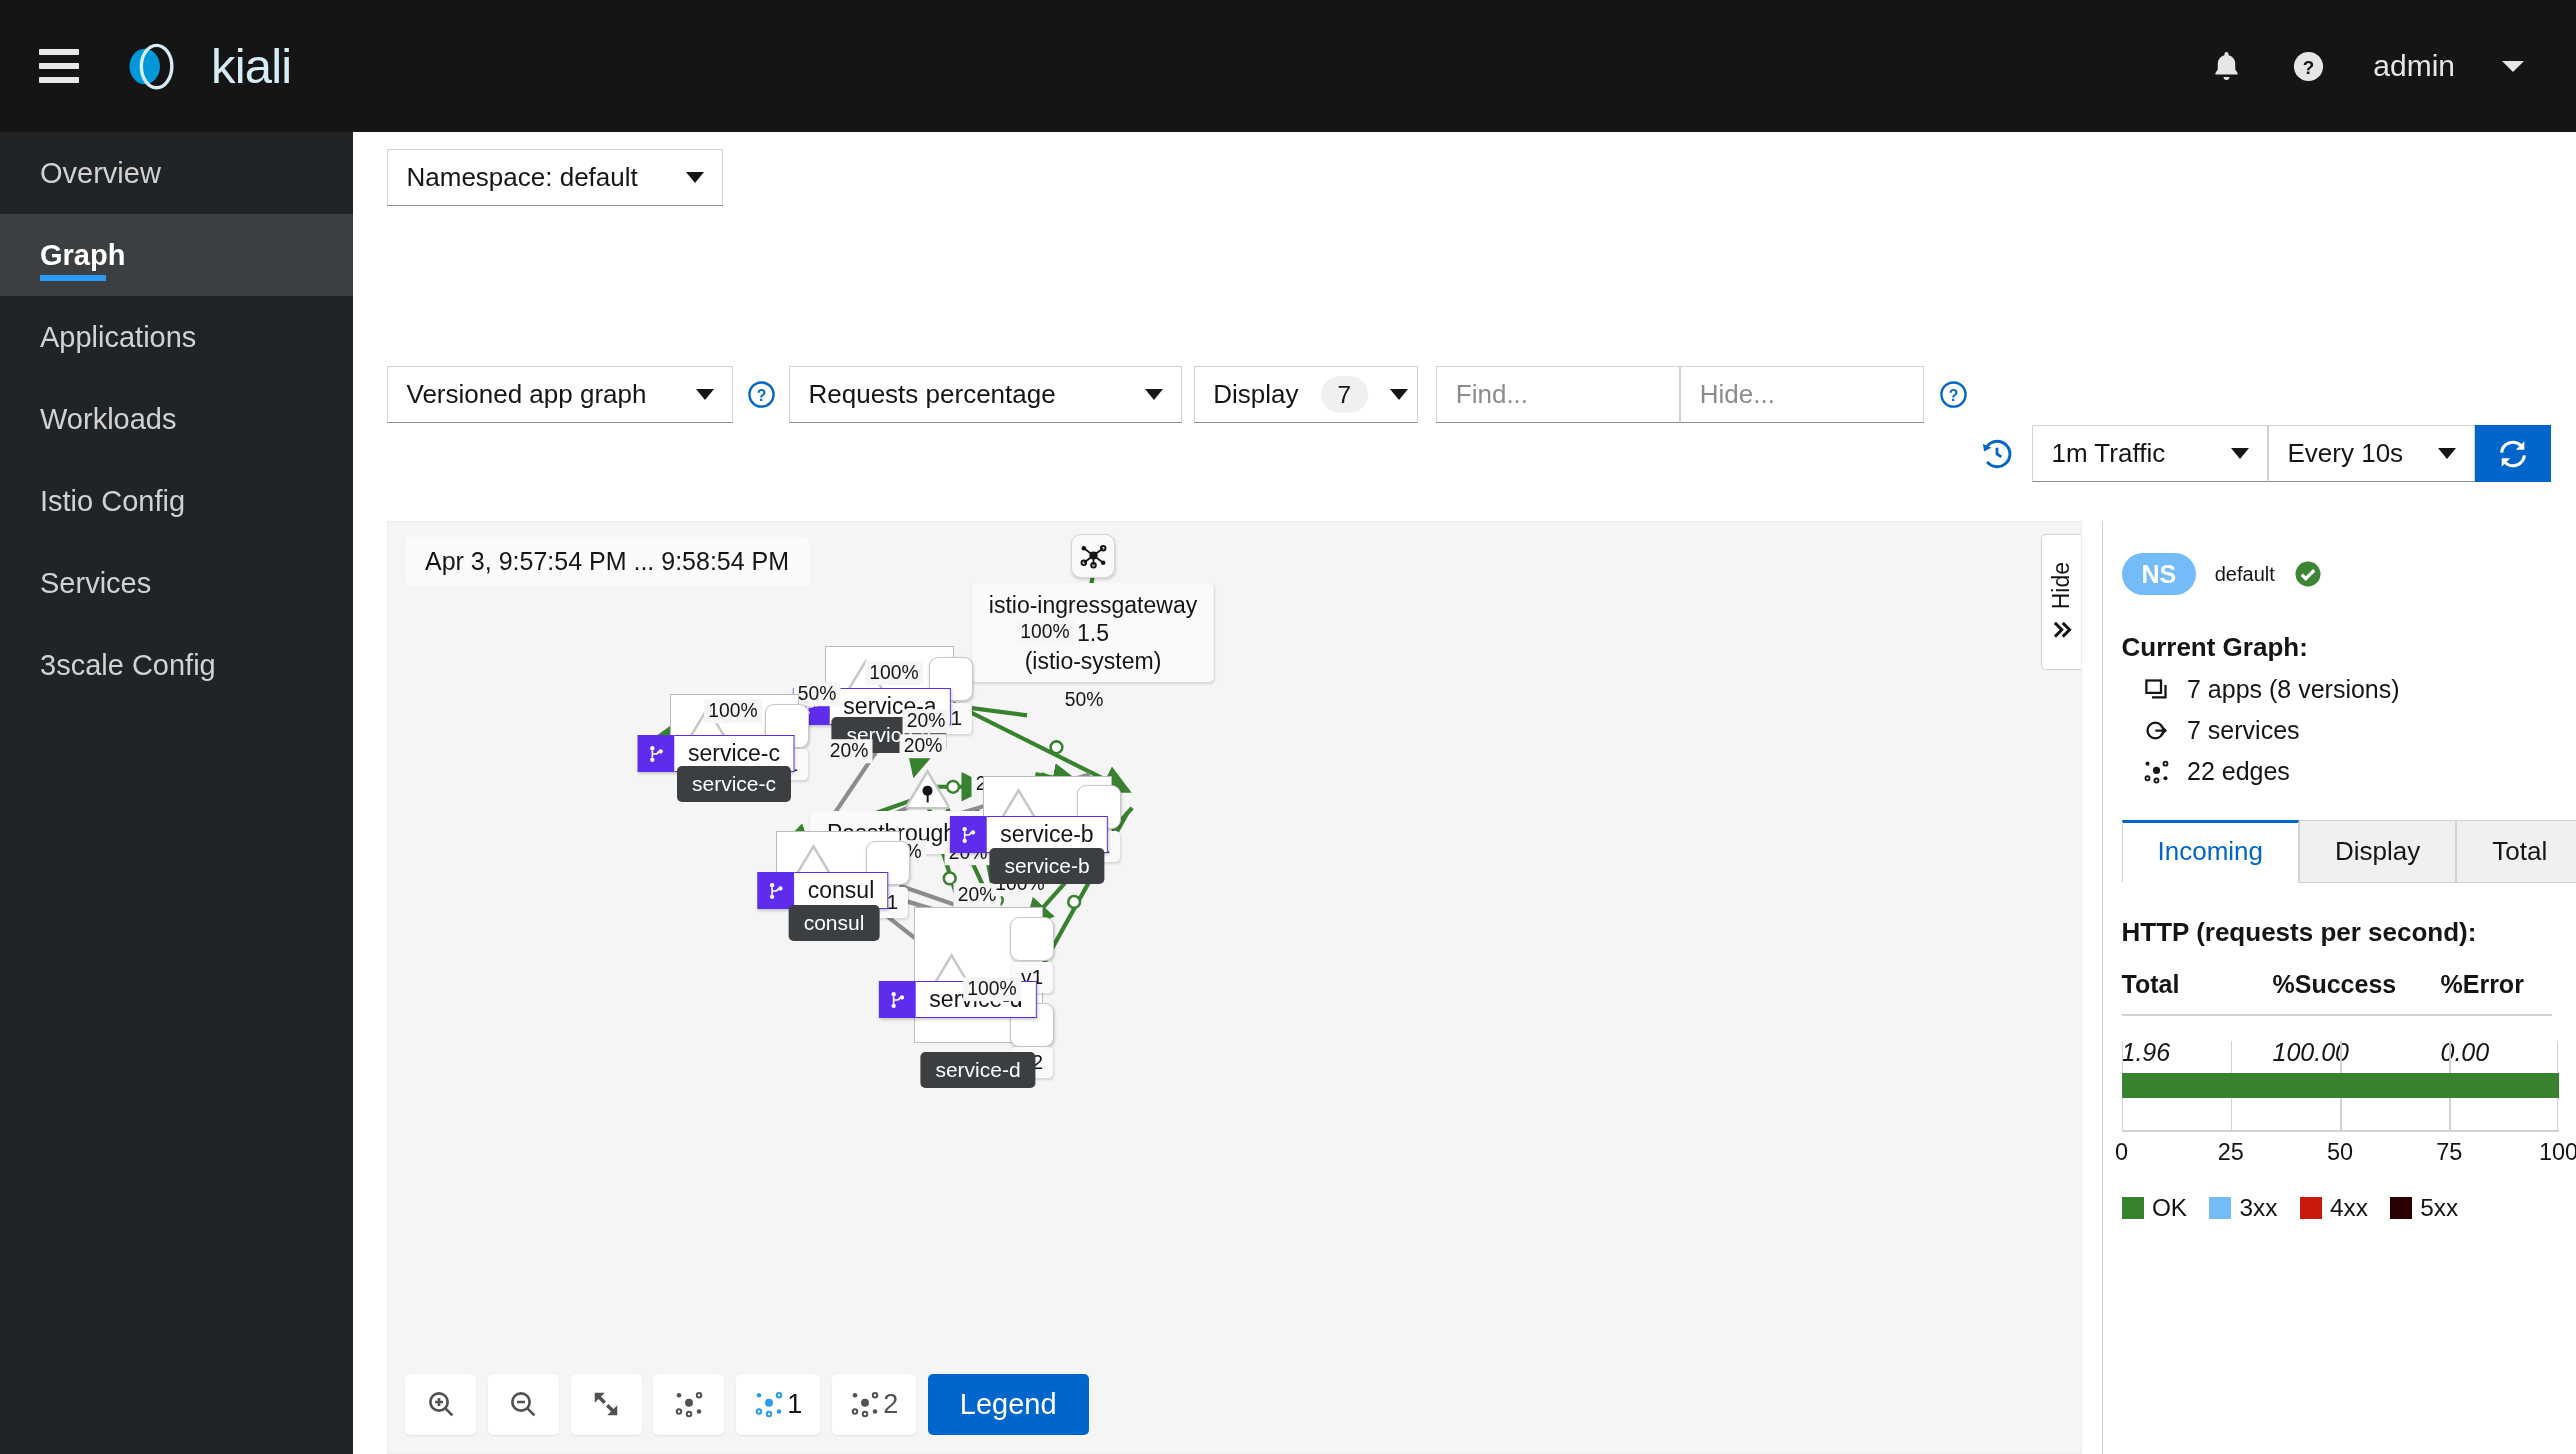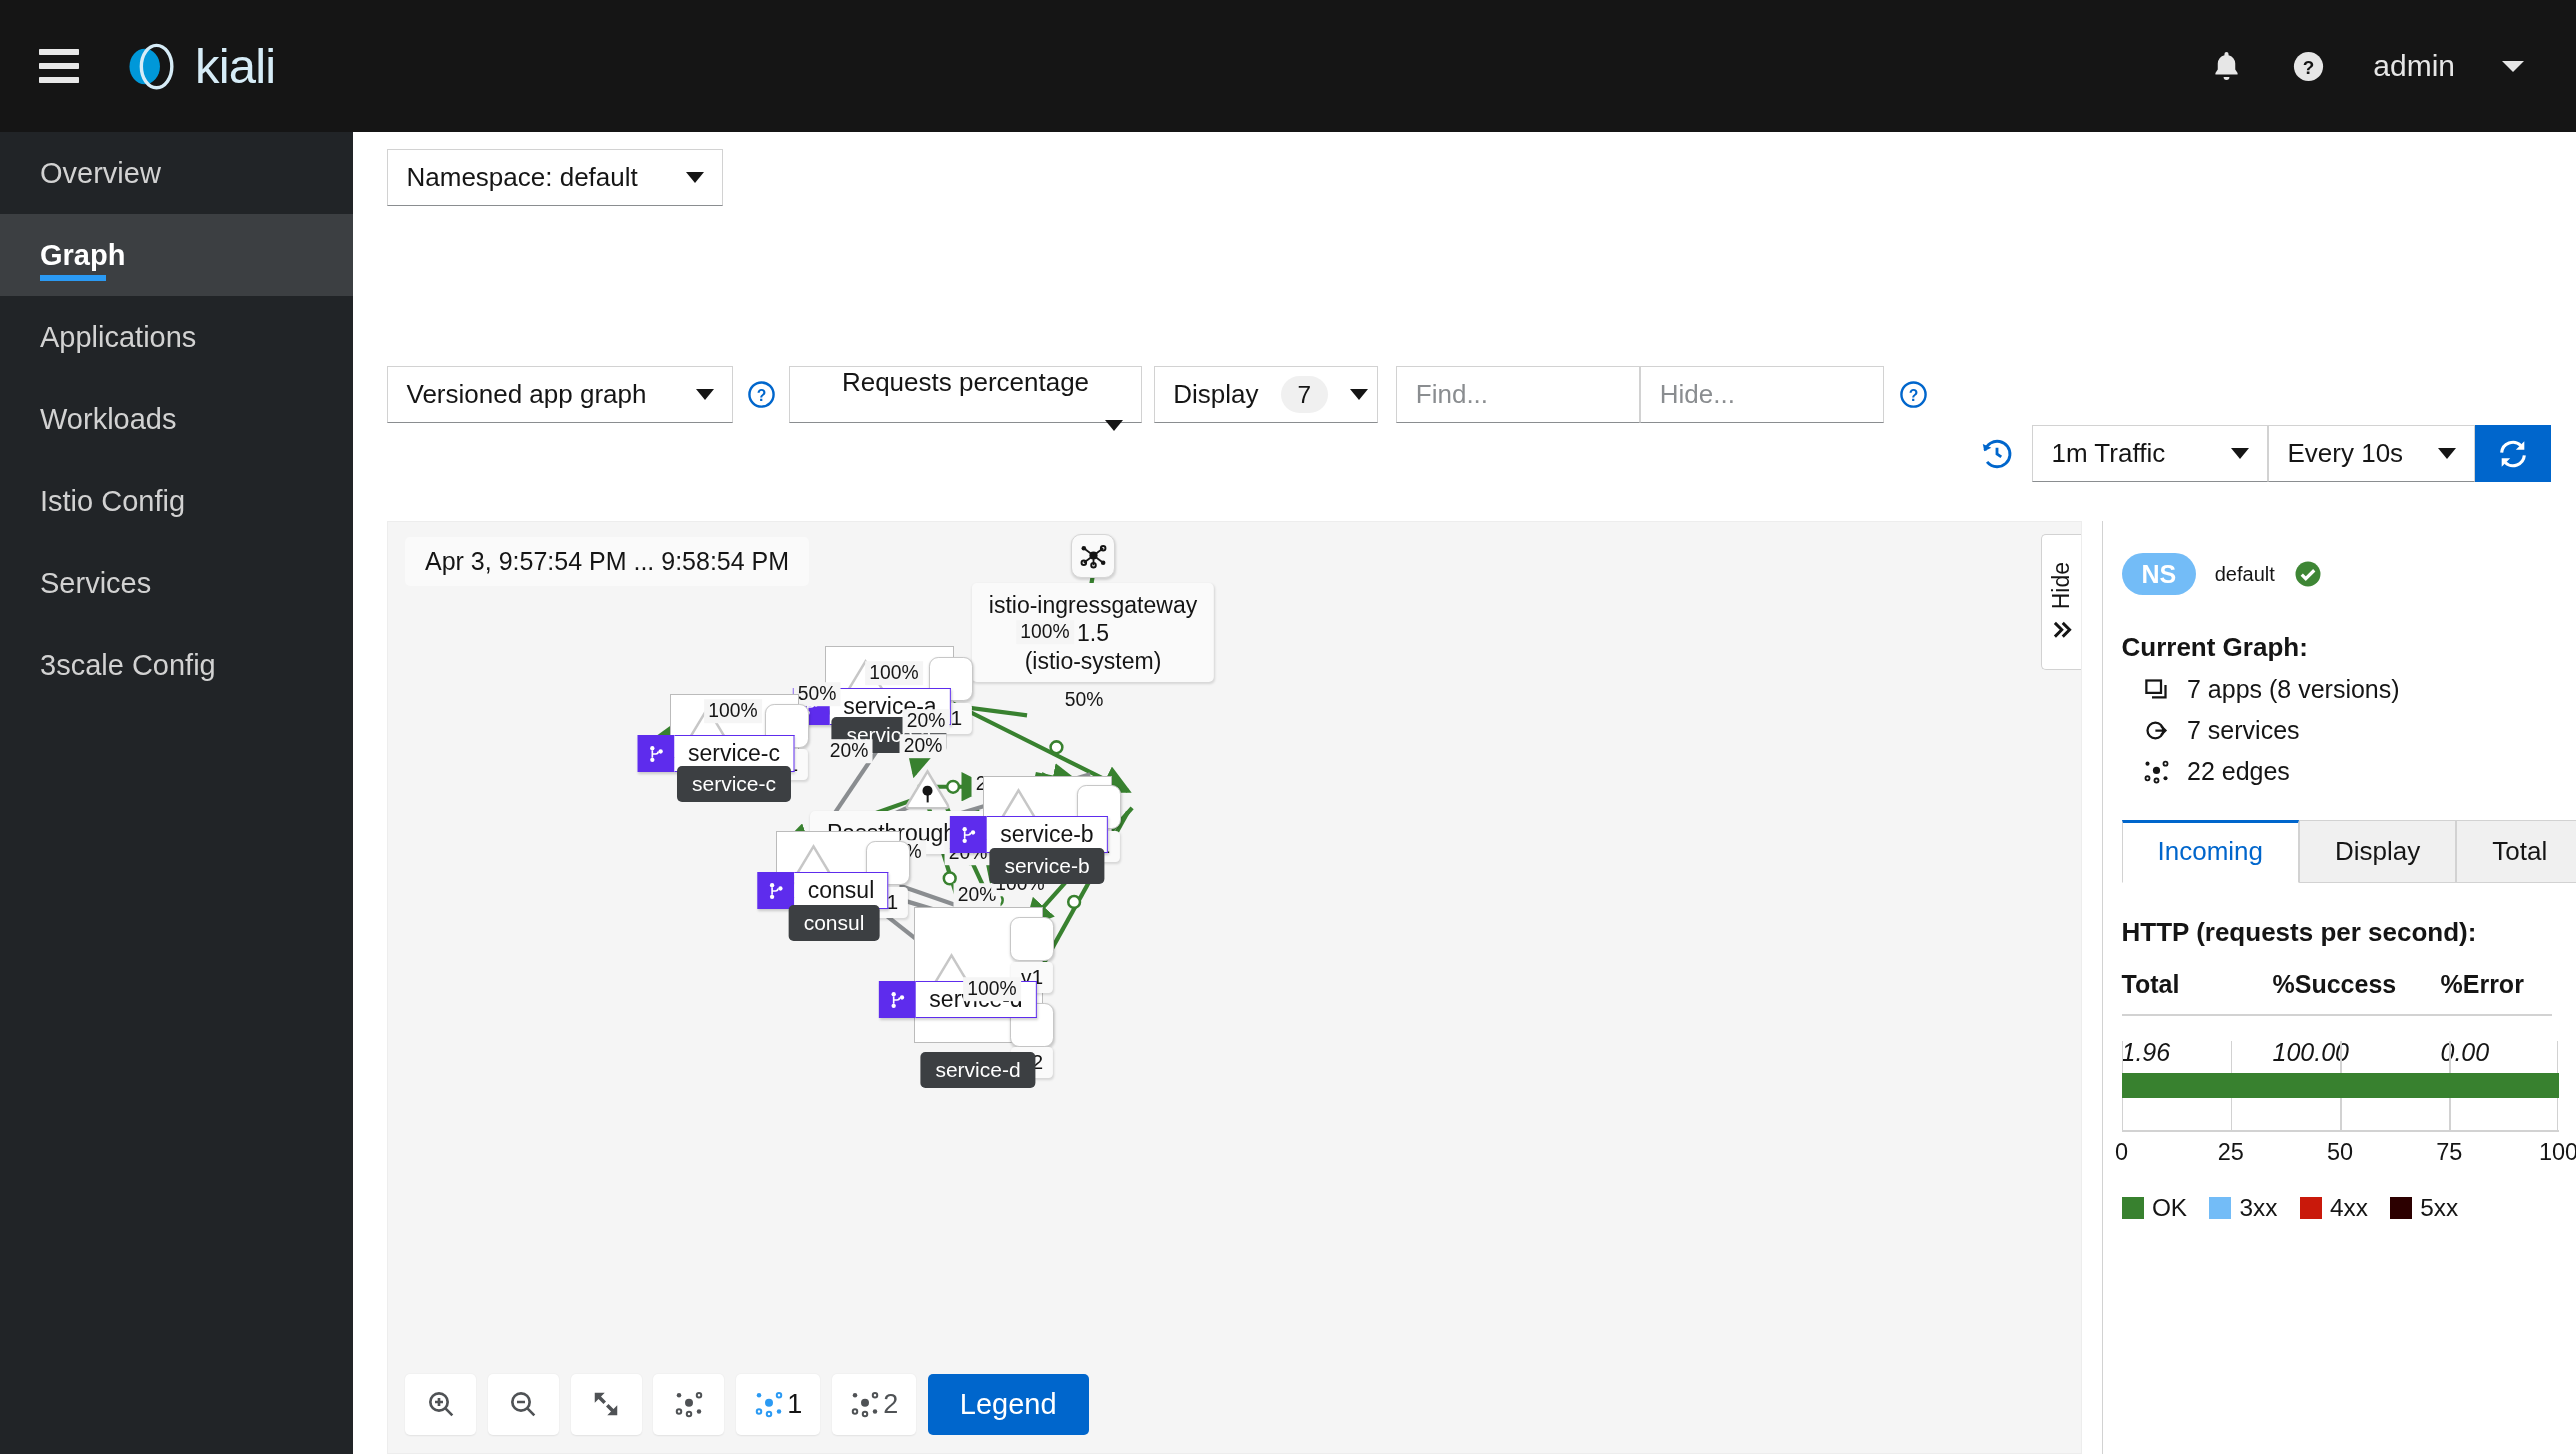--- a/index.html
+++ b/index.html
@@ -15,21 +15,21 @@
   .masthead {
     position: absolute; top: 0; left: 0; width: 2576px; height: 132px;
     background: #151515; display: flex; align-items: center;
   }
   .hamburger {
     width: 40px; height: 34px; margin-left: 39px; margin-right: 42px;
     display: flex; flex-direction: column; justify-content: space-between;
     cursor: pointer;
   }
   .hamburger span { display: block; height: 5.9px; background: #e8e8e8; border-radius: 0.8px; }
-  .brand { display: flex; align-items: center; gap: 13px; }
+  .brand { display: flex; align-items: center; gap: 29px; }
   .brand-logo { width: 61px; height: 61px; }
   .brand-text { font-size: 49px; color: #d6ecf7; letter-spacing: -0.8px; font-weight: 400; }
   .masthead-right {
     margin-left: auto; margin-right: 52px;
     display: flex; align-items: center; gap: 47px;
   }
   .mh-icon { width: 35px; height: 35px; cursor: pointer; }
   .username { font-size: 30px; color: #e6e6e6; }
   .caret-down {
     width: 0; height: 0; border-left: 11px solid transparent;
@@ -292,21 +292,21 @@
     <div class="dd" style="width:346px;">
       <span>Versioned app graph</span>
       <span class="dd-caret" style="margin-left:auto"></span>
     </div>
     <div style="display:flex;align-items:center;padding:0 13.5px;">
       <svg class="help-icon" viewBox="0 0 24 24">
         <circle cx="12" cy="12" r="10" fill="none" stroke="#0066cc" stroke-width="2"></circle>
         <text x="12" y="17" font-size="13" font-weight="bold" text-anchor="middle" fill="#0066cc" font-family="Liberation Sans, sans-serif">?</text>
       </svg>
     </div>
-    <div class="dd" style="width:353px;flex-direction:column;">
+    <div class="dd" style="width:393px;">
       <span>Requests percentage</span>
       <span class="dd-caret" style="margin-left:auto"></span>
     </div>
     <div style="width:11.8px"></div>
     <div class="dd" style="width:224px;">
       <span>Display</span>
       <span class="badge-count">7</span>
       <span class="dd-caret" style="margin-left:auto"></span>
     </div>
     <div style="width:18.5px"></div>

